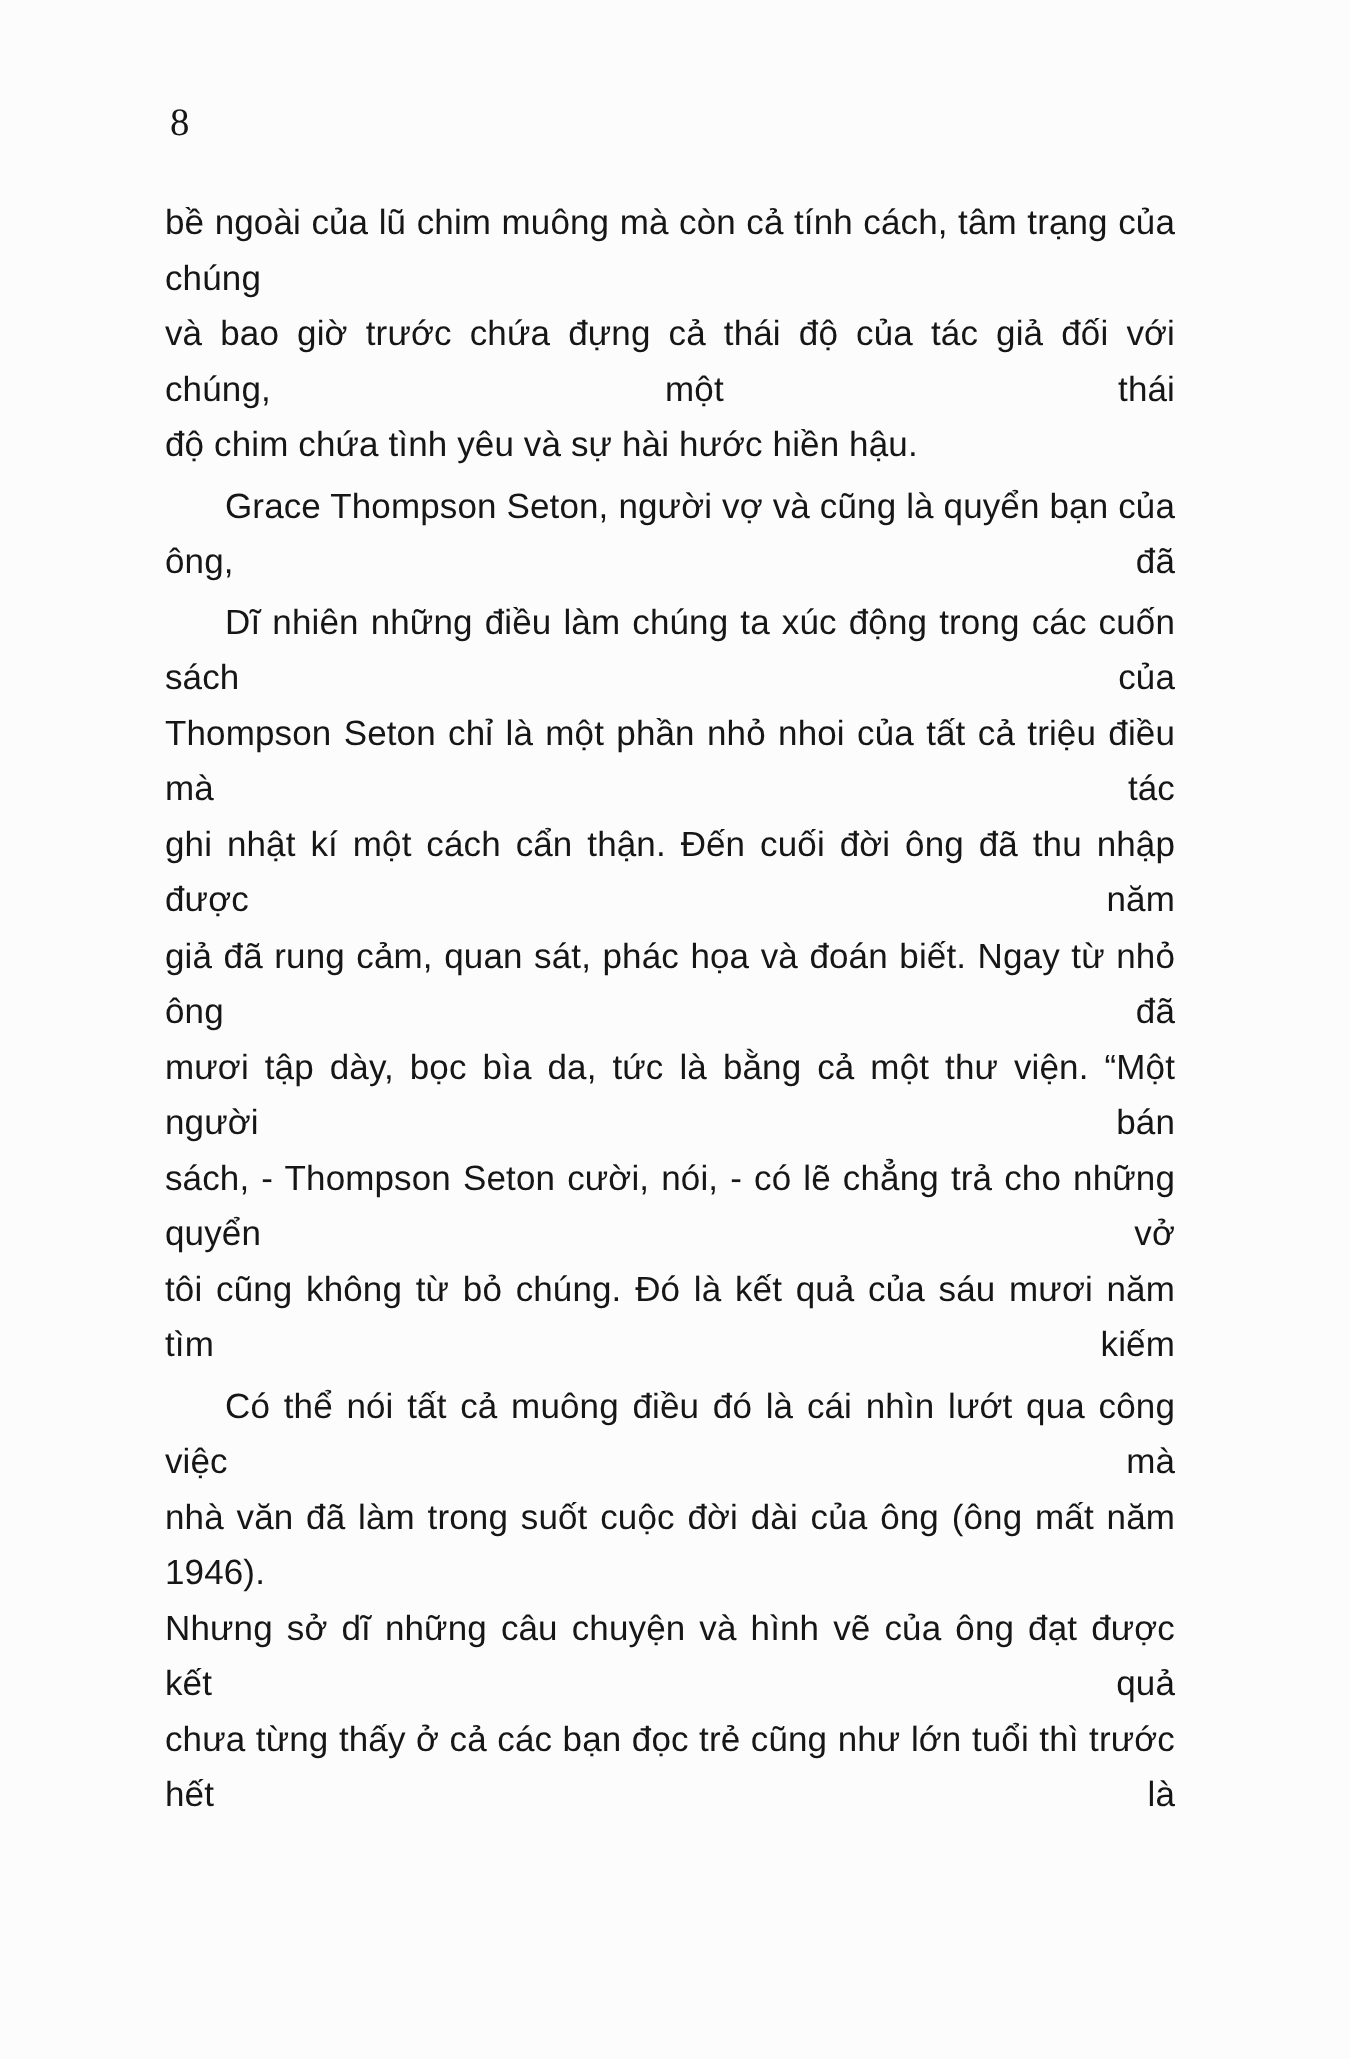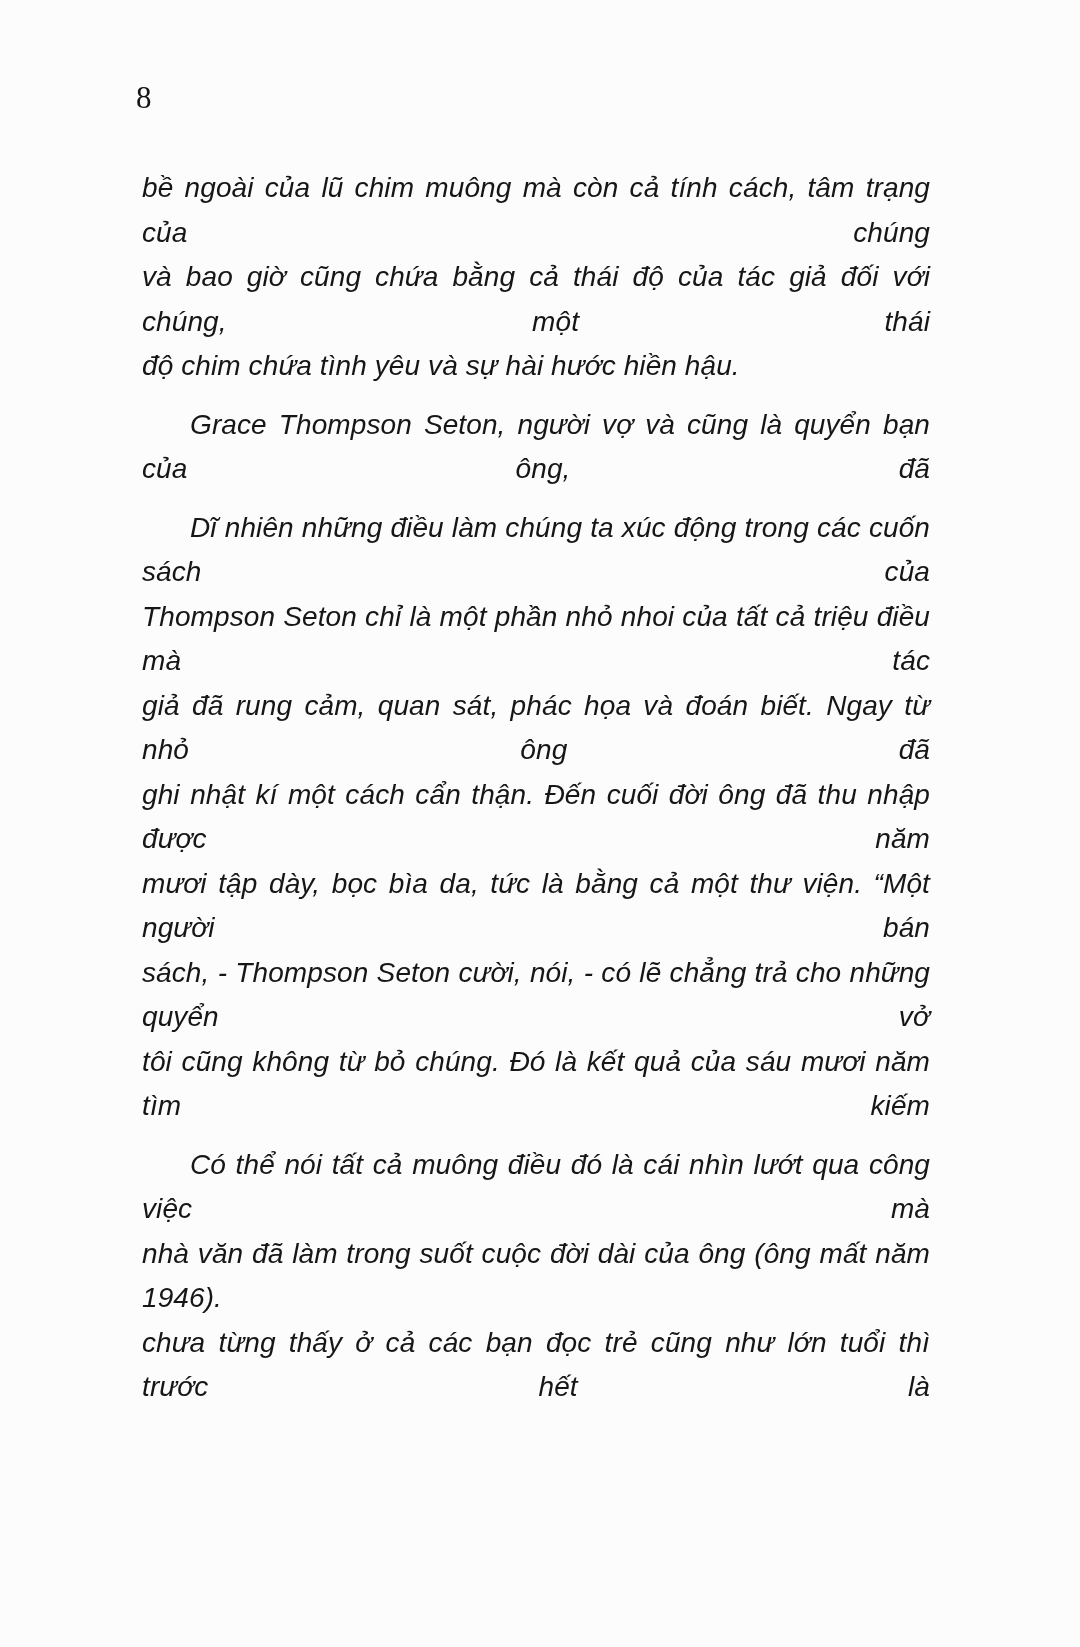--- a/index.html
+++ b/index.html
@@ -28,55 +28,56 @@
   .body-text {
     position: absolute;
     left: 128px;
     top: 152px;
     width: 816px;
     font-size: 28px;
     line-height: 44.5px;
     color: #161616;
     letter-spacing: 0.1px;
   }
-  .para { margin: 14px; padding: 0; font-style: italic; }
+  .para { margin: 4px; padding: 0; }
   .line {
     text-align: justify;
     text-align-last: justify;
     white-space: normal;
   }
   .line.last {
     text-align-last: left;
   }
   .para.indent .line:first-child {
     text-indent: 48px;
   }
 </style>
 </head>
 <body>
 
 <div class="page">
   <div class="page-number">8</div>
   <div class="body-text">
       <div class="para">
         <div class="line">bề ngoài của lũ chim muông mà còn cả tính cách, tâm trạng của chúng</div>
-        <div class="line">và bao giờ cũng chứa bằng cả thái độ của tác giả đối với chúng, một thái</div>
+        <div class="line">và bao giờ trước chứa đựng cả thái độ của tác giả đối với chúng, một thái</div>
         <div class="line last">độ chim chứa tình yêu và sự hài hước hiền hậu.</div>
       </div>
       <div class="para indent">
         <div class="line">Grace Thompson Seton, người vợ và cũng là quyển bạn của ông, đã</div>
       </div>
       <div class="para indent">
         <div class="line">Dĩ nhiên những điều làm chúng ta xúc động trong các cuốn sách của</div>
         <div class="line">Thompson Seton chỉ là một phần nhỏ nhoi của tất cả triệu điều mà tác</div>
+        <div class="line">ghi nhật kí một cách cẩn thận. Đến cuối đời ông đã thu nhập được năm</div>
         <div class="line">giả đã rung cảm, quan sát, phác họa và đoán biết. Ngay từ nhỏ ông đã</div>
-        <div class="line">ghi nhật kí một cách cẩn thận. Đến cuối đời ông đã thu nhập được năm</div>
         <div class="line">mươi tập dày, bọc bìa da, tức là bằng cả một thư viện. “Một người bán</div>
         <div class="line">sách, - Thompson Seton cười, nói, - có lẽ chẳng trả cho những quyển vở</div>
         <div class="line">tôi cũng không từ bỏ chúng. Đó là kết quả của sáu mươi năm tìm kiếm</div>
       </div>
       <div class="para indent">
         <div class="line">Có thể nói tất cả muông điều đó là cái nhìn lướt qua công việc mà</div>
         <div class="line">nhà văn đã làm trong suốt cuộc đời dài của ông (ông mất năm 1946).</div>
+        <div class="line">Nhưng sở dĩ những câu chuyện và hình vẽ của ông đạt được kết quả</div>
         <div class="line">chưa từng thấy ở cả các bạn đọc trẻ cũng như lớn tuổi thì trước hết là</div>
       </div>
     </div>
 </div>
 
 </body></html>

